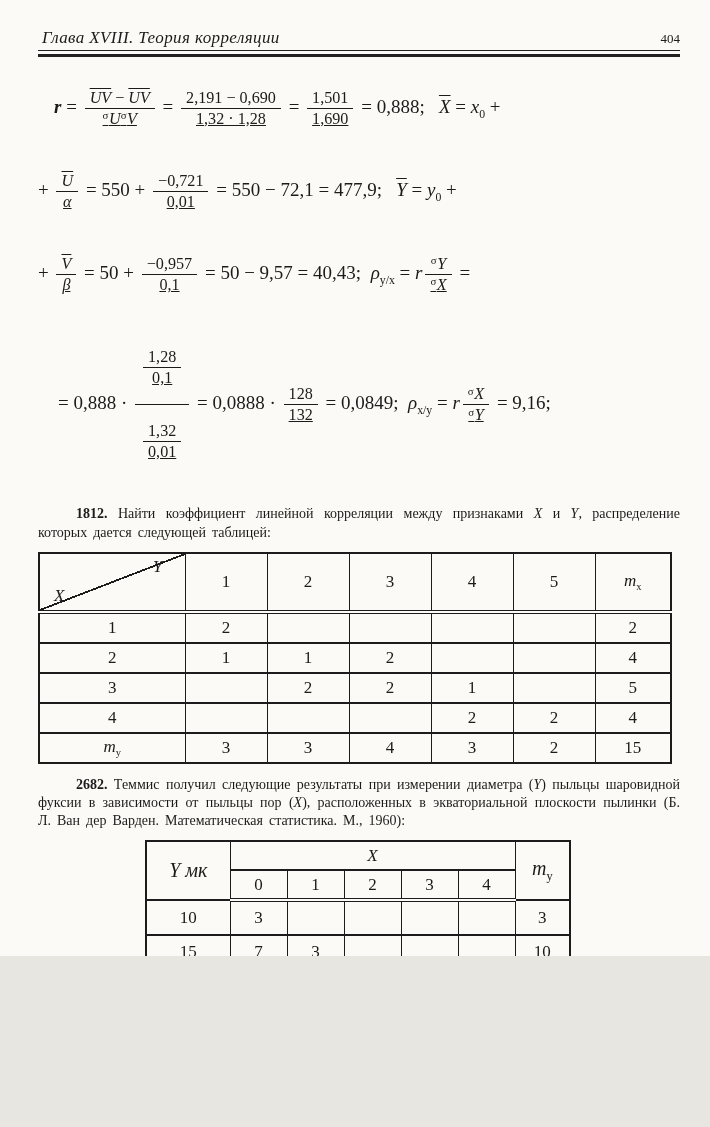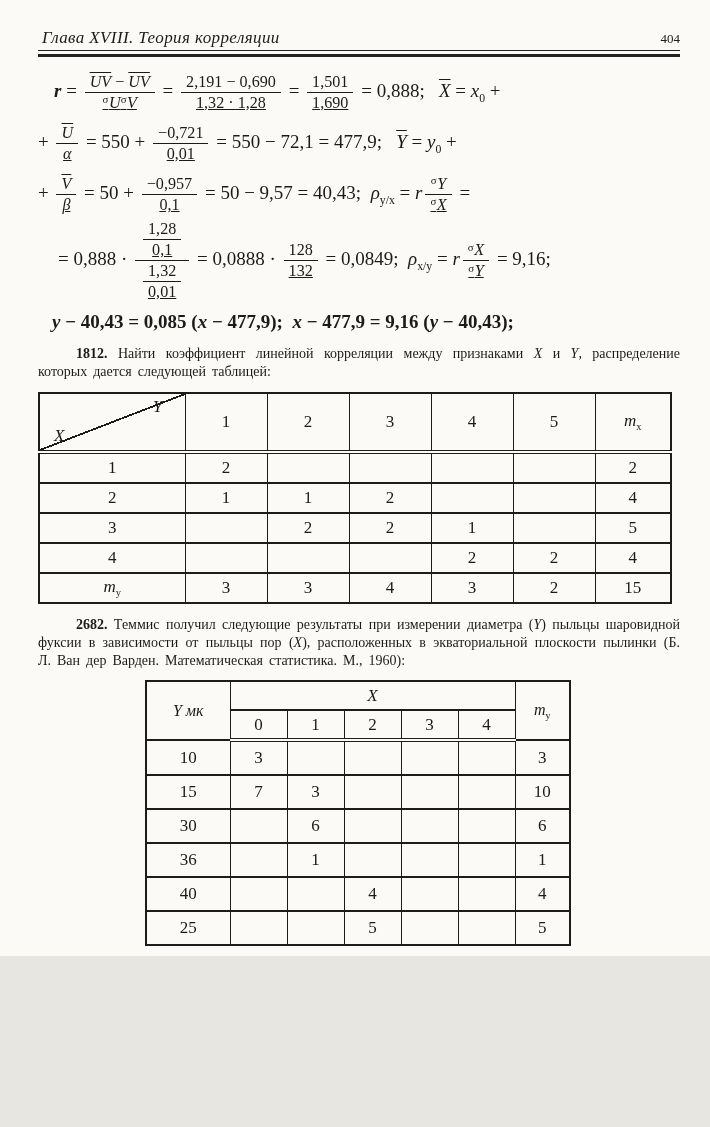--- a/index.html
+++ b/index.html
@@ -26,21 +26,21 @@
   .math-line{white-space:pre;line-height:1.15;}
   .math-block .math-line:nth-child(1){margin:10px 0 10px 16px;}
   .math-block .math-line:nth-child(2){margin:12px 0 12px 0;}
   .math-block .math-line:nth-child(3){margin:12px 0 6px 0;}
   .math-block .math-line:nth-child(4){margin:2px 0 6px 20px;}
   .math-block .math-line:nth-child(5){margin:10px 0 2px 14px;font-weight:bold;}
   .math-block .math-line:nth-child(6){margin:4px 0 0 0;text-align:center;}
   .it{font-style:italic;}
   .bd{font-weight:bold;}
   .ov{font-style:italic;text-decoration:overline;}
-  .frac{display:inline-block;vertical-align:middle;text-align:center;font-size:.85em;margin:0 3px;line-height:1.12;}
+  .frac{display:inline-block;vertical-align:middle;text-align:center;font-size:.85em;margin:16px 3px;line-height:1.12;}
   .frac .frac{font-size:1em;}
   .frac > .num{display:block;border-bottom:1.4px solid #1b1b1b;padding:0 5px 1px;}
   .frac > .den{display:block;padding:1px 5px 0;text-decoration:underline;}
   sub{font-size:.62em;}
   sup{font-size:.62em;}
   .sigma{white-space:nowrap;}
   .sig-s{font-size:.68em;position:relative;top:-.42em;margin-right:.5px;}
 
   
   .para{
@@ -61,21 +61,21 @@
   .t1 tbody td{height:28px;}
   .corner{position:relative;
     background-image:linear-gradient(to bottom right,
       transparent calc(50% - .9px), #1c1c1c calc(50% - .9px),
       #1c1c1c calc(50% + .9px), transparent calc(50% + .9px));
   }
   .corner-y{position:absolute;top:3px;right:22px;font-style:italic;font-size:17px;}
   .corner-x{position:absolute;bottom:4px;left:14px;font-style:italic;font-size:17px;}
 
   .t2{width:424px;margin:10px 0 0 107px;border:2px solid #1c1c1c;}
-  .t2 th.side{font-size:16px;}
+  .t2 th.side{font-size:20px;}
   .t2 .hdr1 th{height:27px;}
   .t2 .grp{border-bottom:1.5px solid #1c1c1c;}
   .t2 .hdr2 th{height:27px;border-bottom:4px double #1c1c1c;}
   .t2 tbody td{height:32px;margin-left:8px;}
 </style>
 </head>
 <body>
 
 <div class="page">
 
@@ -84,21 +84,20 @@
     <span class="page-number">404</span>
   </div>
   <div class="rule-thin"></div>
   <div class="rule-thick"></div>
 
   <section class="math-block" id="math-block">
       <div class="math-line"><span class="it bd">r</span><span> = </span><span class="frac"><span class="num"><span class="ov">UV</span><span> − </span><span class="ov">U</span><span class="ov">V</span></span><span class="den"><span class="sigma"><span class="sig-s">σ</span><span class="it">U</span></span><span class="sigma"><span class="sig-s">σ</span><span class="it">V</span></span></span></span><span> = </span><span class="frac"><span class="num"><span>2,191 − 0,690</span></span><span class="den"><span>1,32 · 1,28</span></span></span><span> = </span><span class="frac"><span class="num"><span>1,501</span></span><span class="den"><span>1,690</span></span></span><span> = 0,888;   </span><span class="ov">X</span><span> = </span><span class="it">x</span><sub>0</sub><span> +</span></div>
       <div class="math-line"><span>+ </span><span class="frac"><span class="num"><span class="ov">U</span></span><span class="den"><span class="it">α</span></span></span><span> = 550 + </span><span class="frac"><span class="num"><span>−0,721</span></span><span class="den"><span>0,01</span></span></span><span> = 550 − 72,1 = 477,9;   </span><span class="ov">Y</span><span> = </span><span class="it">y</span><sub>0</sub><span> +</span></div>
       <div class="math-line"><span>+ </span><span class="frac"><span class="num"><span class="ov">V</span></span><span class="den"><span class="it">β</span></span></span><span> = 50 + </span><span class="frac"><span class="num"><span>−0,957</span></span><span class="den"><span>0,1</span></span></span><span> = 50 − 9,57 = 40,43;  </span><span class="it">ρ</span><sub>y/x</sub><span> = </span><span class="it">r</span><span class="frac"><span class="num"><span class="sigma"><span class="sig-s">σ</span><span class="it">Y</span></span></span><span class="den"><span class="sigma"><span class="sig-s">σ</span><span class="it">X</span></span></span></span><span> =</span></div>
       <div class="math-line"><span>= 0,888 · </span><span class="frac"><span class="num"><span class="frac"><span class="num"><span>1,28</span></span><span class="den"><span>0,1</span></span></span></span><span class="den"><span class="frac"><span class="num"><span>1,32</span></span><span class="den"><span>0,01</span></span></span></span></span><span> = 0,0888 · </span><span class="frac"><span class="num"><span>128</span></span><span class="den"><span>132</span></span></span><span> = 0,0849;  </span><span class="it">ρ</span><sub>x/y</sub><span> = </span><span class="it">r</span><span class="frac"><span class="num"><span class="sigma"><span class="sig-s">σ</span><span class="it">X</span></span></span><span class="den"><span class="sigma"><span class="sig-s">σ</span><span class="it">Y</span></span></span></span><span> = 9,16;</span></div>
-      <div class="math-line"><span class="it bd">y</span><span> − 40,43 = 0,085 (</span><span class="it">x</span><span> − 477,9);  </span><span class="it">x</span><span> − 477,9 = 9,16 (</span><span class="it">y</span><span> − 40,43);</span></div>
     </section>
 
   <p class="para"><span class="bd">1812.</span><span> Найти коэффициент линейной корреляции между признаками </span><span class="it">X</span><span> и </span><span class="it">Y</span><span>, распределение которых дается следующей таблицей:</span></p>
 
   <div id="table-1812-wrap">
       <table class="t1">
         <colgroup>
           <col style="width: 146px;">
           <col style="width: 82px;">
           <col style="width: 82px;">

